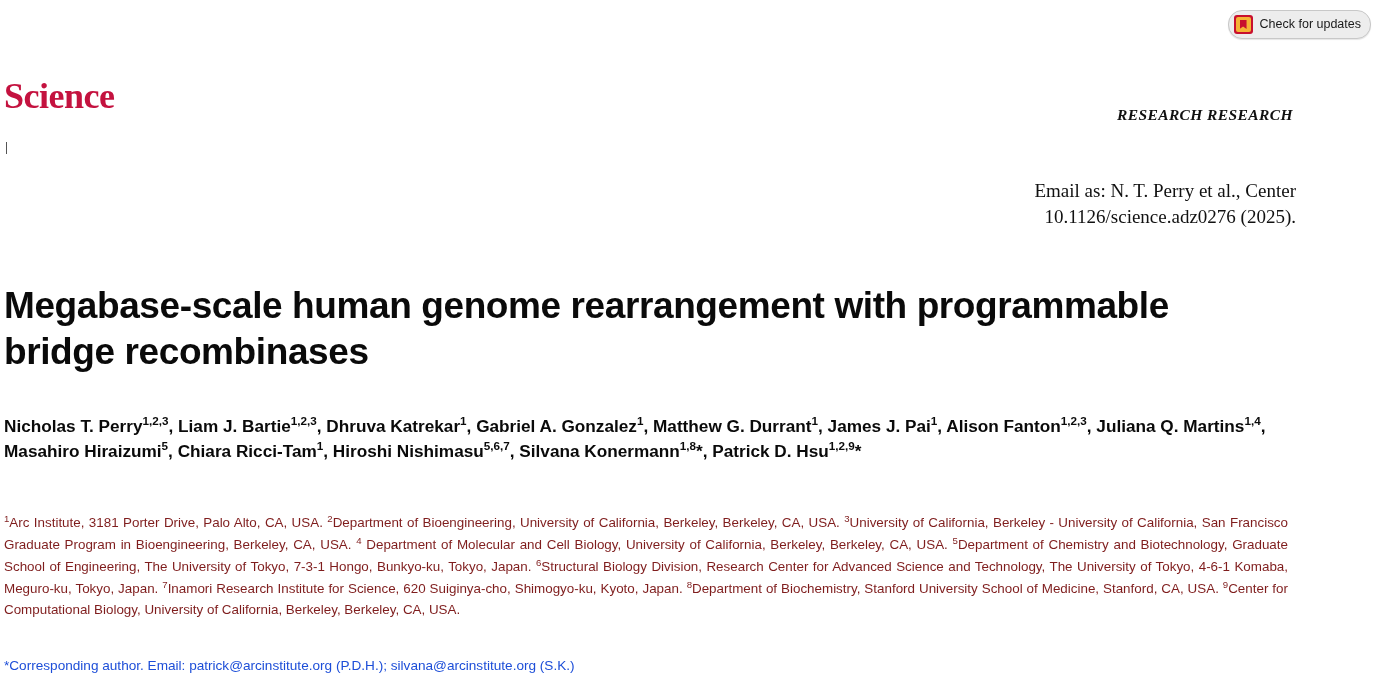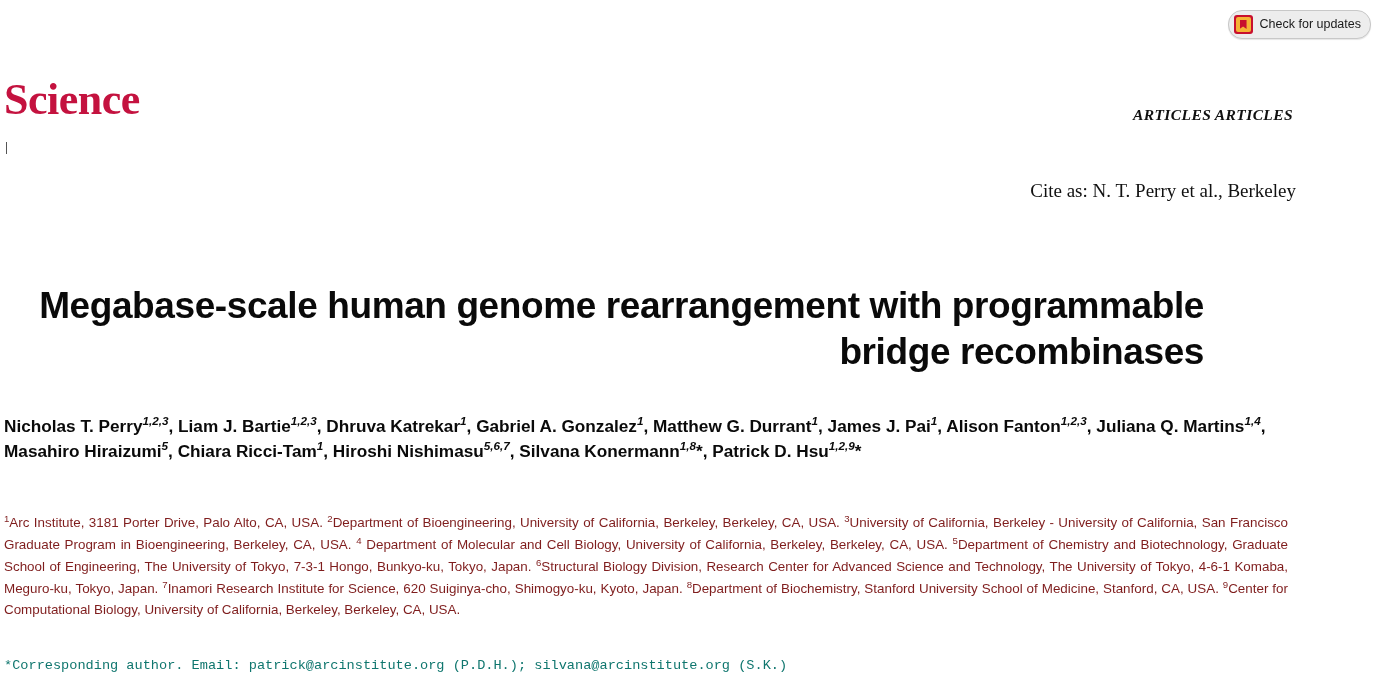--- a/index.html
+++ b/index.html
@@ -61,21 +61,21 @@
     white-space: nowrap;
     line-height: 1;
   }
 
   
   .masthead {
     position: absolute;
     left: 4px;
     top: 78px;
     font-family: "Liberation Serif", serif;
-    font-size: 44px;
+    font-size: 36px;
     font-weight: 700;
     color: #c4123f;
     letter-spacing: -0.5px;
     line-height: 1;
   }
   .masthead-rule {
     position: absolute;
     left: 6px;
     top: 142px;
     width: 4px;
@@ -113,35 +113,34 @@
     position: absolute;
     left: 4px;
     top: 258px;
     width: 1200px;
     font-family: "Liberation Sans", sans-serif;
     font-weight: 700;
     font-size: 37px;
     line-height: 1.24;
     letter-spacing: -0.4px;
     color: #0a0a0a;
-    text-align: right;
   }
 
   
   .authors {
     position: absolute;
     left: 4px;
     top: 413px;
     width: 1285px;
     font-size: 17.2px;
     font-weight: 700;
     line-height: 1.42;
     color: #0a0a0a;
   }
-  .authors sup { font-weight: 700; font-size: 0.68em; font-style: italic; }
+  .authors sup { font-weight: 700; font-size: 0.68em; }
 
   
   .affiliations {
     position: absolute;
     left: 4px;
     top: 512px;
     width: 1284px;
     font-size: 13.4px;
     line-height: 1.53;
     color: #7f1d1d;
@@ -150,38 +149,38 @@
   .affiliations sup { font-size: 0.72em; }
 
   
   .correspondence {
     position: absolute;
     left: 4px;
     top: 656px;
     width: 1000px;
     font-size: 13.6px;
     line-height: 1.5;
-    color: #0f766e;
-    font-family: Liberation Mono, monospace;
+    color: #1d4ed8;
   }
 </style>
 </head>
 <body>
 
 <div class="crossmark">
   <span class="cm-mark"></span>
   <span class="cm-label">Check for updates</span>
 </div>
 
 <div class="masthead">Science</div>
 <div class="masthead-rule"></div>
-<div class="section-label">ARTICLES ARTICLES</div>
+<div class="section-label">RESEARCH RESEARCH</div>
 
 <div class="citation">
-  <span>Cite as: N. T. Perry </span><span class="it">et al.</span><span class="it">, Berkeley</span><br>
+  <span>Email as: N. T. Perry </span><span class="it">et al.</span><span class="it">, Center</span><br>
+  <span>10.1126/science.adz0276 (2025).</span>
 </div>
 
 <h1 class="title">Megabase-scale human genome rearrangement with programmable bridge recombinases</h1>
 
 <div class="authors">Nicholas T. Perry<sup>1,2,3</sup>, Liam J. Bartie<sup>1,2,3</sup>, Dhruva Katrekar<sup>1</sup>, Gabriel A. Gonzalez<sup>1</sup>, Matthew G. Durrant<sup>1</sup>, James J. Pai<sup>1</sup>, Alison Fanton<sup>1,2,3</sup>, Juliana Q. Martins<sup>1,4</sup>, Masahiro Hiraizumi<sup>5</sup>, Chiara Ricci-Tam<sup>1</sup>, Hiroshi Nishimasu<sup>5,6,7</sup>, Silvana Konermann<sup>1,8</sup>*, Patrick D. Hsu<sup>1,2,9</sup>*</div>
 
 <div class="affiliations"><sup>1</sup>Arc Institute, 3181 Porter Drive, Palo Alto, CA, USA. <sup>2</sup>Department of Bioengineering, University of California, Berkeley, Berkeley, CA, USA. <sup>3</sup>University of California, Berkeley - University of California, San Francisco Graduate Program in Bioengineering, Berkeley, CA, USA. <sup>4</sup> Department of Molecular and Cell Biology, University of California, Berkeley, Berkeley, CA, USA. <sup>5</sup>Department of Chemistry and Biotechnology, Graduate School of Engineering, The University of Tokyo, 7-3-1 Hongo, Bunkyo-ku, Tokyo, Japan. <sup>6</sup>Structural Biology Division, Research Center for Advanced Science and Technology, The University of Tokyo, 4-6-1 Komaba, Meguro-ku, Tokyo, Japan. <sup>7</sup>Inamori Research Institute for Science, 620 Suiginya-cho, Shimogyo-ku, Kyoto, Japan. <sup>8</sup>Department of Biochemistry, Stanford University School of Medicine, Stanford, CA, USA. <sup>9</sup>Center for Computational Biology, University of California, Berkeley, Berkeley, CA, USA.</div>
 
 <div class="correspondence">*Corresponding author. Email: patrick@arcinstitute.org (P.D.H.); silvana@arcinstitute.org (S.K.)</div>
 

